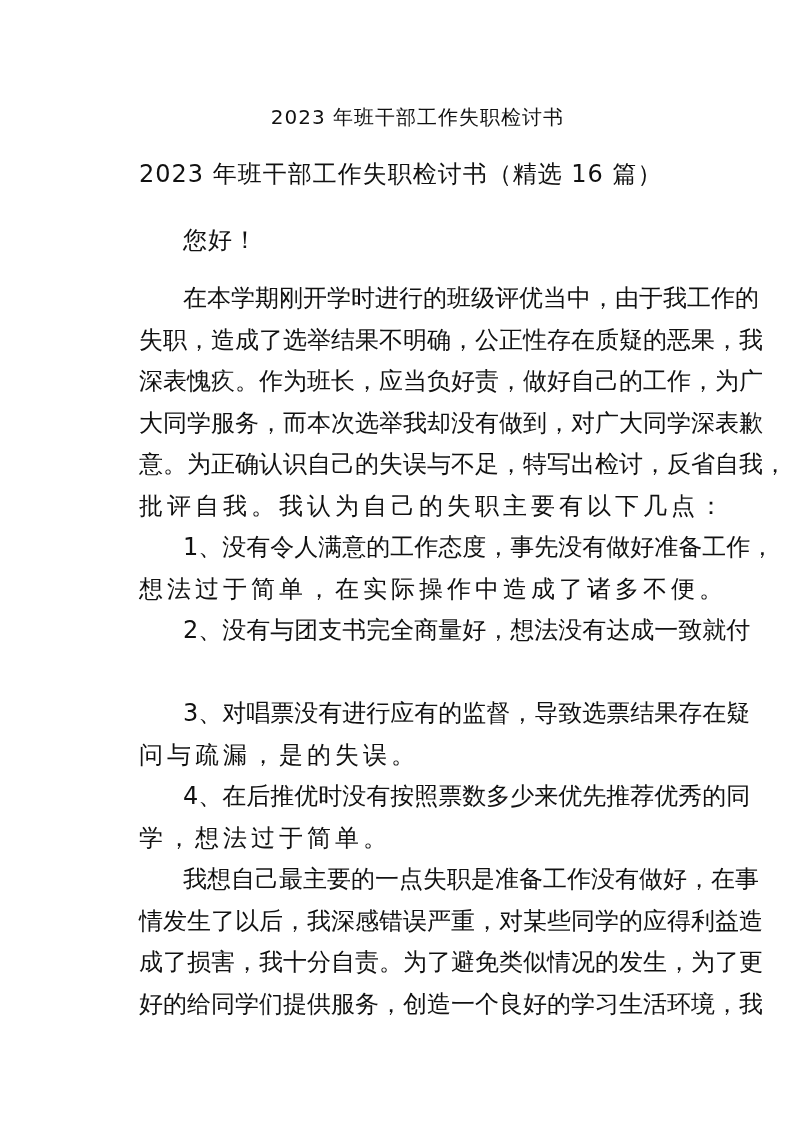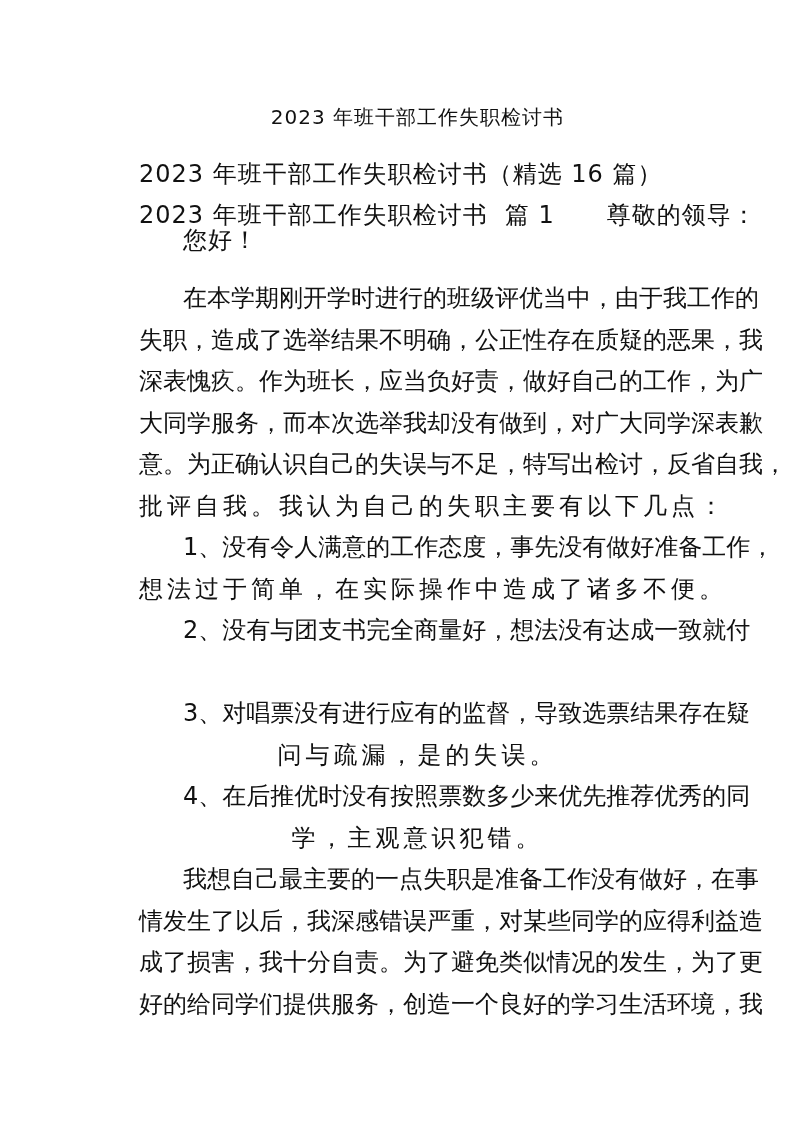--- a/index.html
+++ b/index.html
@@ -6,30 +6,29 @@
   body { width: 793px; height: 1122px; position: relative; overflow: hidden;
          font-family: "DejaVu Sans", "Liberation Sans", sans-serif; color: #111; }
   .page { position: absolute; left: 0; top: 0; width: 793px; height: 828px; margin-left: 21px; }
   .title { position: absolute; top: 103px; left: 0; width: 793px; text-align: center;
            font-size: 20px; line-height: 28px; letter-spacing: 1px; }
   .line { position: absolute; left: 118px; width: 557px; font-size: 24px; line-height: 28px;
           white-space: nowrap; }
   .just { text-align: justify; text-align-last: justify; }
   .indent { left: 162px; width: 513px; }
   .plain { letter-spacing: 1px; }
-  .wide { letter-spacing: 4px; text-align: center; }
+  .wide { letter-spacing: 4px; }
 </style>
 </head>
 <body>
 
 <div class="page">
   <div class="title">2023 年班干部工作失职检讨书</div>
 
   <div class="line plain" style="top:160px">2023 年班干部工作失职检讨书（精选 16 篇）</div>
-  <div class="line plain" style="top:201px; white-space:pre">2023 年班干部工作失职检讨书  篇 1      尊敬的领导：</div>
 
   <div class="line indent plain" style="top:226px">您好！</div>
 
   <div class="line indent just" style="top: 284px; display: flex; justify-content: space-between;">
       <span>在</span>
       <span>本</span>
       <span>学</span>
       <span>期</span>
       <span>刚</span>
       <span>开</span>
@@ -270,21 +269,21 @@
       <span>来</span>
       <span>优</span>
       <span>先</span>
       <span>推</span>
       <span>荐</span>
       <span>优</span>
       <span>秀</span>
       <span>的</span>
       <span>同</span>
     </div>
-  <div class="line wide" style="top:824px">学，主观意识犯错。</div>
+  <div class="line wide" style="top:824px">学，想法过于简单。</div>
 
   <div class="line indent just" style="top: 865px; display: flex; justify-content: space-between;">
       <span>我</span>
       <span>想</span>
       <span>自</span>
       <span>己</span>
       <span>最</span>
       <span>主</span>
       <span>要</span>
       <span>的</span>

